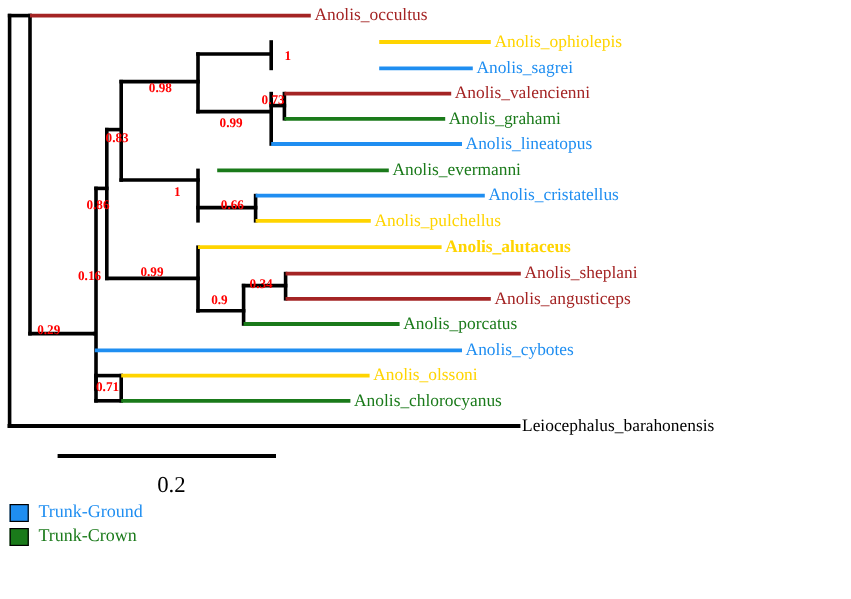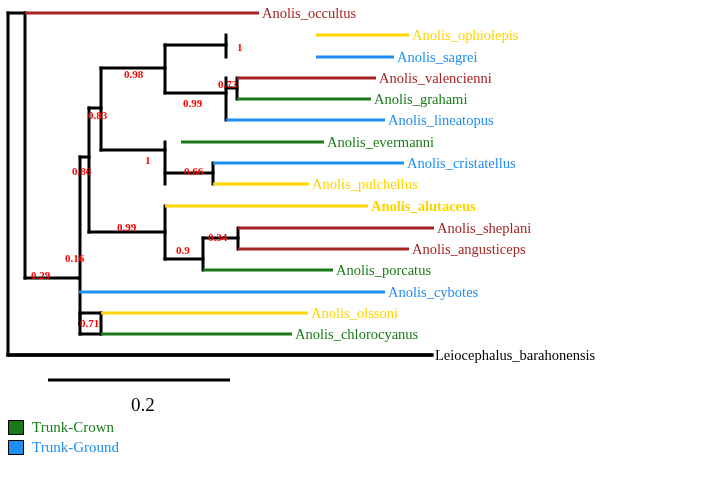--- a/index.html
+++ b/index.html
@@ -117,39 +117,39 @@
     <div class="tip-label" style="left: 437px; top: 221px; color: rgb(164, 36, 36);">Anolis_sheplani</div>
     <div class="tip-label" style="left: 412px; top: 242px; color: rgb(164, 36, 36);">Anolis_angusticeps</div>
     <div class="tip-label" style="left: 336px; top: 263px; color: rgb(26, 122, 26);">Anolis_porcatus</div>
     <div class="tip-label" style="left: 388px; top: 285px; color: rgb(31, 142, 241);">Anolis_cybotes</div>
     <div class="tip-label" style="left: 311px; top: 306px; color: rgb(255, 212, 0);">Anolis_olssoni</div>
     <div class="tip-label" style="left: 295px; top: 327px; color: rgb(26, 122, 26);">Anolis_chlorocyanus</div>
     <div class="tip-label" style="left: 435px; top: 348px; color: rgb(0, 0, 0);">Leiocephalus_barahonensis</div>
   </div>
 <div id="support-labels">
     <div class="support-label" style="left: 31px; top: 270px; color: rgb(255, 0, 0);">0.29</div>
-    <div class="support-label" style="left: 65px; top: 225px; color: rgb(255, 0, 0); margin-top: 28px;">0.16</div>
+    <div class="support-label" style="left: 65px; top: 225px; color: rgb(255, 0, 0);">0.16</div>
     <div class="support-label" style="left: 72px; top: 166px; color: rgb(255, 0, 0);">0.86</div>
     <div class="support-label" style="left: 88px; top: 110px; color: rgb(255, 0, 0);">0.83</div>
     <div class="support-label" style="left: 124px; top: 69px; color: rgb(255, 0, 0);">0.98</div>
     <div class="support-label" style="left: 237px; top: 42px; color: rgb(255, 0, 0);">1</div>
     <div class="support-label" style="left: 183px; top: 98px; color: rgb(255, 0, 0);">0.99</div>
     <div class="support-label" style="left: 218px; top: 79px; color: rgb(255, 0, 0);">0.73</div>
     <div class="support-label" style="left: 145px; top: 155px; color: rgb(255, 0, 0);">1</div>
     <div class="support-label" style="left: 184px; top: 166px; color: rgb(255, 0, 0);">0.66</div>
     <div class="support-label" style="left: 117px; top: 222px; color: rgb(255, 0, 0);">0.99</div>
     <div class="support-label" style="left: 176px; top: 245px; color: rgb(255, 0, 0);">0.9</div>
     <div class="support-label" style="left: 208px; top: 232px; color: rgb(255, 0, 0);">0.34</div>
     <div class="support-label" style="left: 80px; top: 318px; color: rgb(255, 0, 0);">0.71</div>
   </div>
 
 <div id="scale-label" style="left: 131px; top: 394px;">0.2</div>
 
 <div id="legend">
     <div class="legend-row">
+      <span class="legend-swatch" style="background: rgb(31, 142, 241);"></span>
+      <span class="legend-text" style="color: rgb(31, 142, 241);">Trunk-Ground</span>
+    </div>
+    <div class="legend-row">
       <span class="legend-swatch" style="background: rgb(26, 122, 26);"></span>
       <span class="legend-text" style="color: rgb(26, 122, 26);">Trunk-Crown</span>
-    </div>
-    <div class="legend-row">
-      <span class="legend-swatch" style="background: rgb(31, 142, 241);"></span>
-      <span class="legend-text" style="color: rgb(31, 142, 241);">Trunk-Ground</span>
     </div>
   </div>
 
 </body></html>

